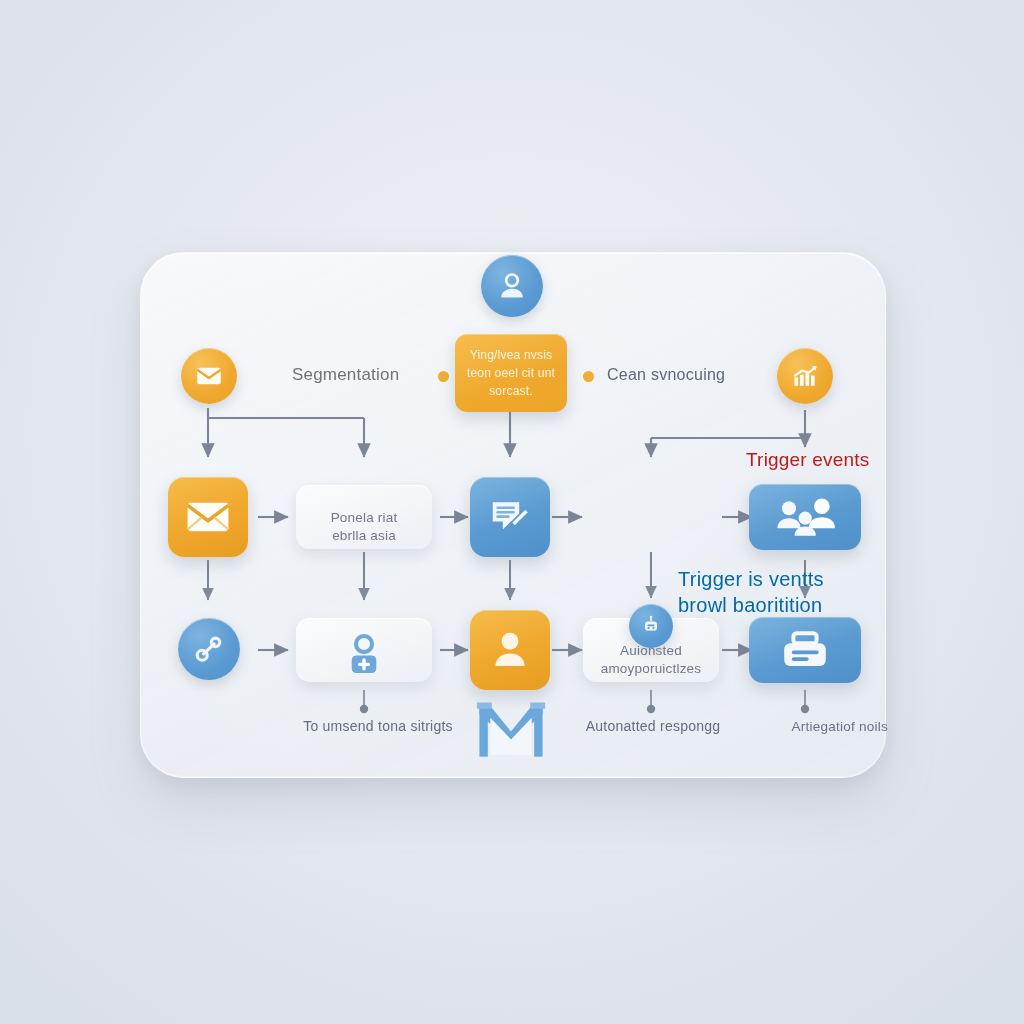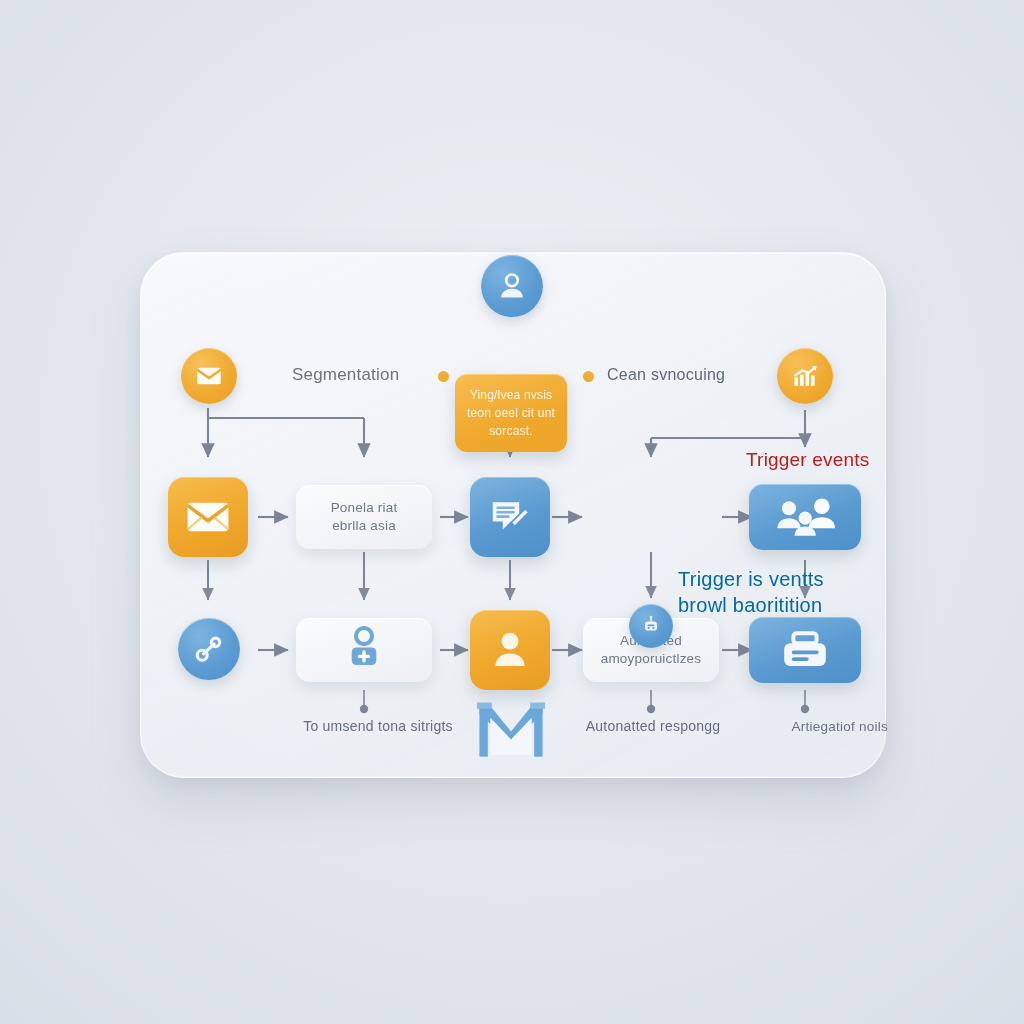--- a/index.html
+++ b/index.html
@@ -45,38 +45,37 @@
   }
   .tile.orange{background:linear-gradient(160deg,#f6bc4c 0%,#efa72c 55%,#e79d22 100%);}
   .tile.blue{background:linear-gradient(160deg,#7bb3df 0%,#5a9ad1 55%,#5090ca 100%);}
   .tile.wide{border-radius:14px;}
 
   
   .box{
     background:linear-gradient(160deg,#fbfcfd 0%,#f2f4f7 60%,#eceff4 100%);
     border-radius:14px;
     box-shadow:0 6px 14px rgba(120,132,150,.18), inset 0 1px 0 rgba(255,255,255,.95);
-    display:flex;align-items:center;justify-content:center;text-align:center;
+    display:flex;align-items:flex-end;justify-content:center;text-align:center;
     padding:4px 8px;
   }
   .box .boxtxt{
     font-size:13.5px;line-height:1.35;color:#6f7888;
     letter-spacing:.2px;
     filter:blur(.35px);
     white-space:pre-line;
   }
 
   
   .tagbox{
     background:linear-gradient(160deg,#f7bd4e 0%,#efa82d 60%,#eca526 100%);
     border-radius:12px;
     box-shadow:0 7px 15px rgba(110,122,140,.26), inset 0 1px 0 rgba(255,255,255,.30);
     display:flex;align-items:center;justify-content:center;text-align:center;
     padding:6px 8px;
-    margin-top:40px;
   }
   .tagbox .tagtxt{
     font-size:12px;line-height:1.5;color:#fdf6e6;white-space:pre-line;
     filter:blur(.4px);letter-spacing:.2px;
   }
 
   
   .label{
     position:absolute;color:#5c6474;white-space:pre-line;line-height:1.3;
   }

